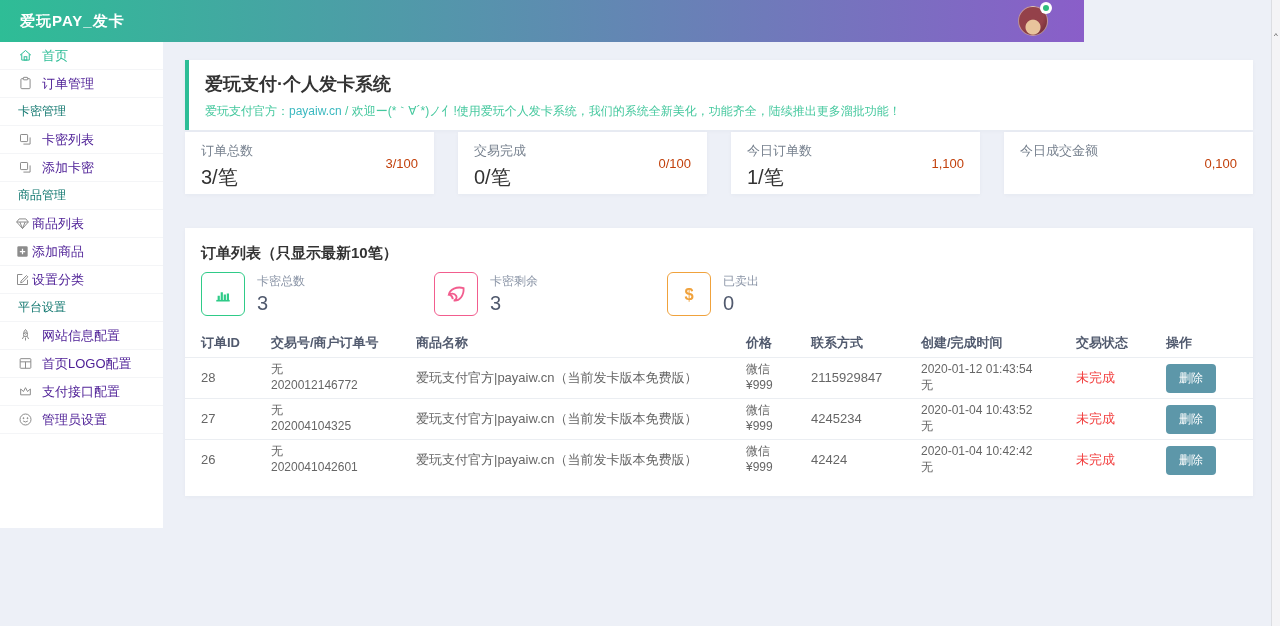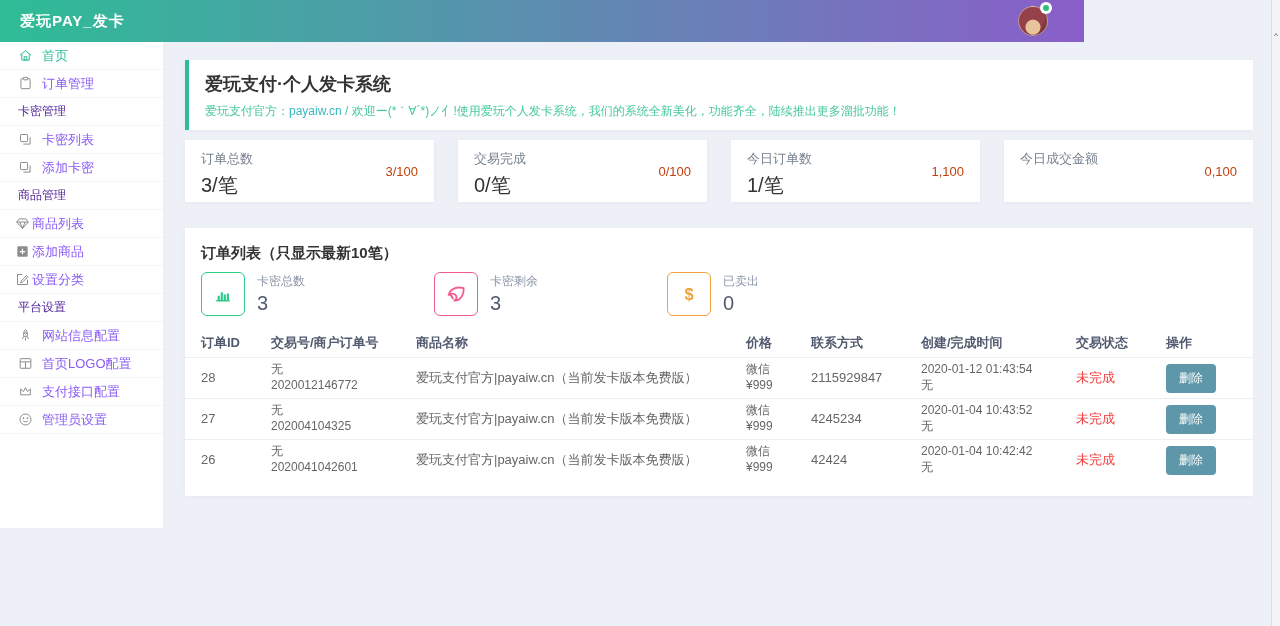--- a/index.html
+++ b/index.html
@@ -44,42 +44,42 @@
   }
 
   
   .sidebar {
     position:absolute; left:0; top:42px; width:163px; height:486px;
     background:#fff; z-index:2;text-align:right;
   }
   .side-item {
     height:28px; display:flex; align-items:center;
     padding-left:18px; border-bottom:1px solid #f4f5f7;
-    font-size:13px; color:#8b5cf6; cursor:pointer; white-space:nowrap;
+    font-size:13px; color:#4c1d95; cursor:pointer; white-space:nowrap;
   }
   .side-item .icon { width:15px; height:15px; margin-right:9px; color:#8c8c8c; flex:none; }
   .side-item.tight { padding-left:15px; }
   .side-item.tight .icon { margin-right:2px; }
   .side-item.active { color:#2dbd96; }
   .side-item.active .icon { color:#2dbd96; }
-  .side-item.section { color:#4c1d95; font-size:12px; cursor:default; }
+  .side-item.section { color:#0f766e; font-size:12px; cursor:default; }
 
   
   .welcome-card {
     position:absolute; left:185px; top:60px; width:1068px; height:70px;
     background:#fff; border-left:4px solid #2dbd96;
     box-shadow:0 1px 4px rgba(30,40,80,.04);
   }
   .welcome-title { font-size:18px; font-weight:bold; color:#333; margin:12px 0 7px 16px; }
   .welcome-sub { font-size:12px; color:#45c89e; margin-left:16px; }
   .welcome-sub a { color:#3bb9c0; text-decoration:none; cursor:pointer; }
 
   
   .stats-row {
-    position:absolute; left:185px; top:140px; width:1068px; height:62px;
+    position:absolute; left:185px; top:132px; width:1068px; height:62px;
     display:flex; gap:24px;
   }
   .stat-card {
     flex:1; position:relative; background:#fff; height:62px;
     box-shadow:0 1px 4px rgba(30,40,80,.04);
   }
   .stat-label { font-size:13px; color:#76808e; margin:10px 0 4px 16px; }
   .stat-value { font-size:20px; font-weight:normal; color:#333; margin-left:16px; }
   .stat-right {
     position:absolute; right:16px; top:50%; transform:translateY(-50%);

